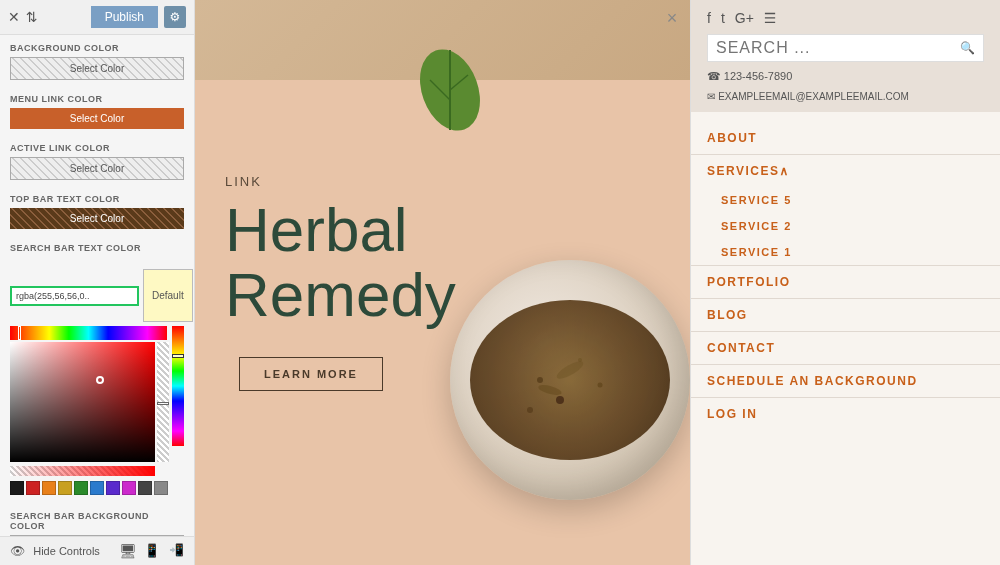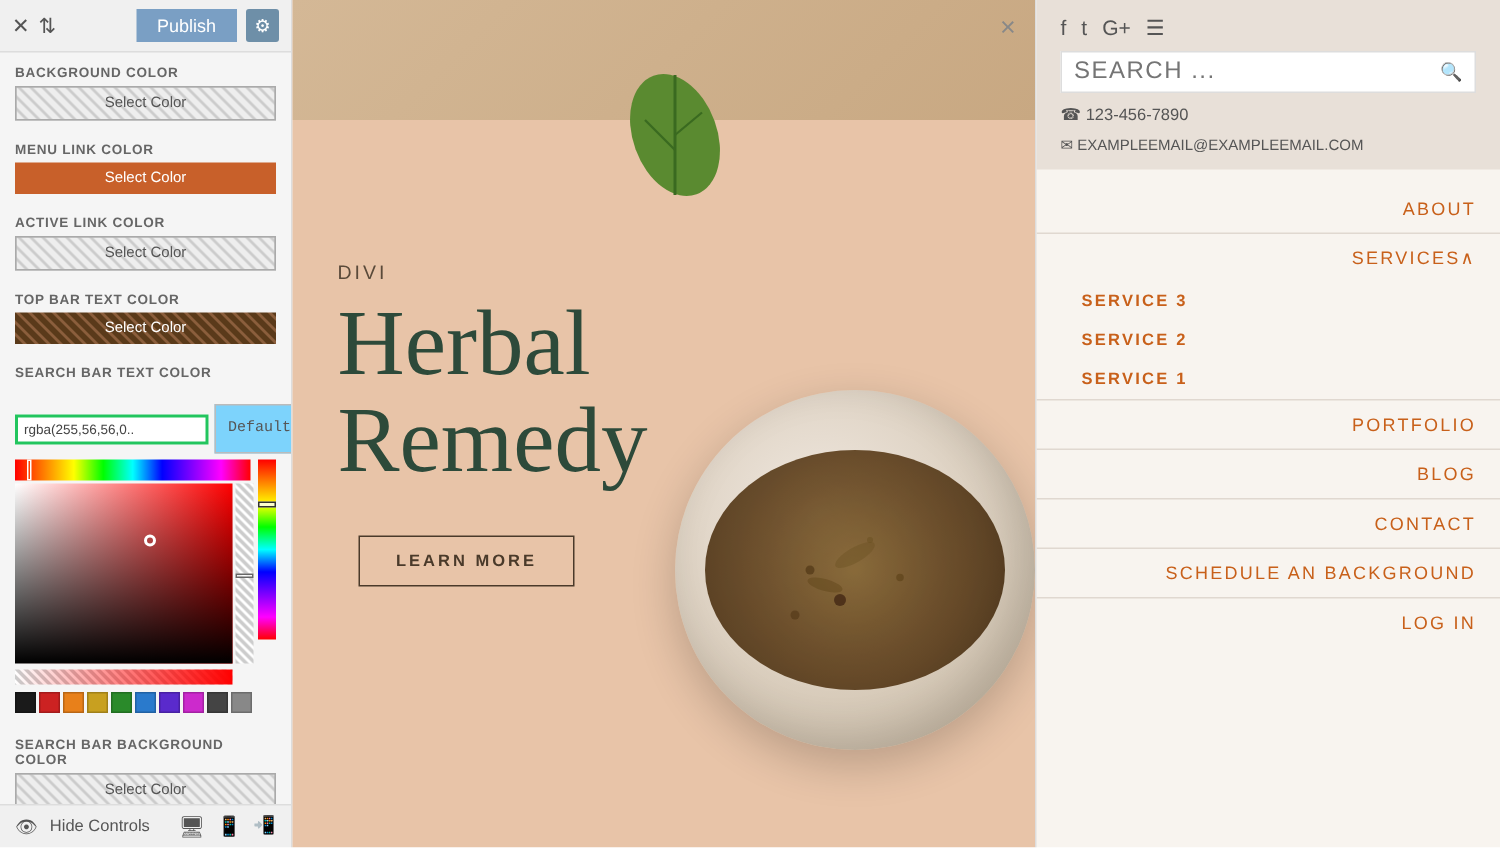--- a/index.html
+++ b/index.html
@@ -124,27 +124,26 @@
 
     .color-value-input {
       flex: 1;
       border: 2px solid #22c55e;
       font-size: 10px;
       padding: 3px 4px;
       color: #444;
     }
 
     .default-btn {
-      background: #7dd3fc;
+      background: #fef9c3;
       border: 1px solid #bbb;
       font-size: 10px;
       color: #555;
-      padding: 10px 8px;
-      cursor: pointer;
-      font-family: Liberation Mono, monospace;
+      padding: 20px 8px;
+      cursor: pointer;
     }
 
     
     .color-picker-container {
       margin: 4px 10px 8px;
       position: relative;
     }
 
     .hue-slider-v {
       position: absolute;
@@ -257,21 +256,21 @@
     .divi-label {
       font-size: 13px;
       color: #5a4a3a;
       letter-spacing: 2px;
       margin-bottom: 8px;
     }
 
     .hero-title {
       font-size: 62px;
       color: #2d4a3a;
-      font-family: Liberation Serif, serif;
+      font-family: Liberation Sans, sans-serif;
       font-weight: 300;
       line-height: 1.05;
       margin-bottom: 30px;
     }
 
     .learn-more-btn {
       display: inline-block;
       border: 1.5px solid #4a3a2a;
       color: #4a3a2a;
       padding: 10px 24px;
@@ -358,27 +357,27 @@
       font-size: 11px;
     }
 
     .nav-section {
       padding: 10px 0;
     }
 
     .nav-item {
       padding: 9px 16px;
       font-size: 12px;
-      font-weight: 400;
+      font-weight: 700;
       color: #c8601a;
       letter-spacing: 1.5px;
       cursor: pointer;
       display: flex;
       align-items: center;
-      justify-content: flex-end;
+      justify-content: flex-start;
     }
 
     .nav-sub-item {
       padding: 7px 16px 7px 30px;
       font-size: 11px;
       font-weight: 600;
       color: #c8601a;
       letter-spacing: 1.5px;
       cursor: pointer;
     }
@@ -501,21 +500,21 @@
   </div>
 
   <svg class="leaf-svg" width="80" height="100" viewBox="0 0 80 100">
     <ellipse cx="40" cy="50" rx="28" ry="42" fill="#5a8a30" transform="rotate(-20, 40, 50)"></ellipse>
     <line x1="40" y1="90" x2="40" y2="10" stroke="#3a6a20" stroke-width="2"></line>
     <line x1="40" y1="60" x2="20" y2="40" stroke="#3a6a20" stroke-width="1.5"></line>
     <line x1="40" y1="50" x2="58" y2="35" stroke="#3a6a20" stroke-width="1.5"></line>
   </svg>
 
   <div class="hero-content">
-    <div class="divi-label">DIVI</div>
+    <div class="divi-label">LINK</div>
     <div class="hero-title">Herbal<br>Remedy</div>
     <button class="learn-more-btn">LEARN MORE</button>
   </div>
 
   <div style="position:absolute; right:-10px; top:60px; width:280px; height:460px;">
 
     <div style="position:absolute; bottom:20px; right:10px; width:240px; height:240px; border-radius:50%; background: radial-gradient(circle at 40% 35%, #f0e8e0, #c8b8a0); box-shadow: inset -10px -10px 30px rgba(0,0,0,0.15), 0 10px 30px rgba(0,0,0,0.2);"></div>
 
     <div style="position:absolute; bottom:60px; right:30px; width:200px; height:160px; border-radius:50%; background: radial-gradient(circle at 50% 50%, #8a6a30, #6a4a20, #4a3010); overflow:hidden; mix-blend-mode: multiply; opacity:0.9;"></div>
 
@@ -557,21 +556,21 @@
     <div class="nav-item">
       <span>ABOUT</span>
     </div>
     <div class="nav-divider"></div>
 
     <div class="nav-item">
       <span>SERVICES</span>
       <span class="chevron-up">∧</span>
     </div>
     <div class="nav-sub-item">
-      <span>SERVICE 3</span>
+      <span>SERVICE 5</span>
     </div>
     <div class="nav-sub-item">
       <span>SERVICE 2</span>
     </div>
     <div class="nav-sub-item">
       <span>SERVICE 1</span>
     </div>
     <div class="nav-divider"></div>
 
     <div class="nav-item">

